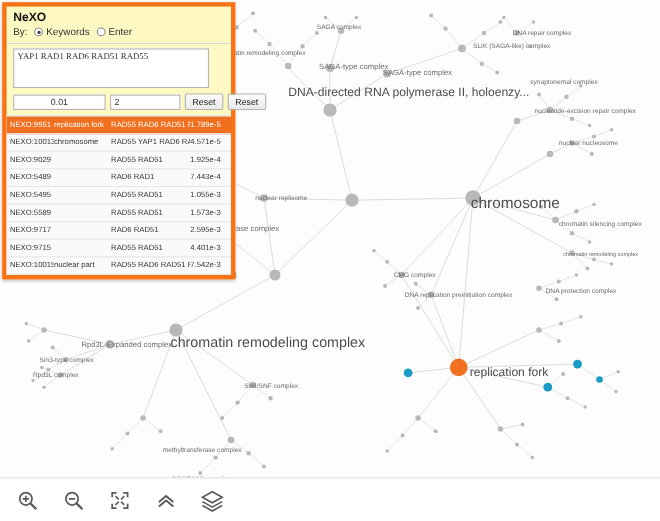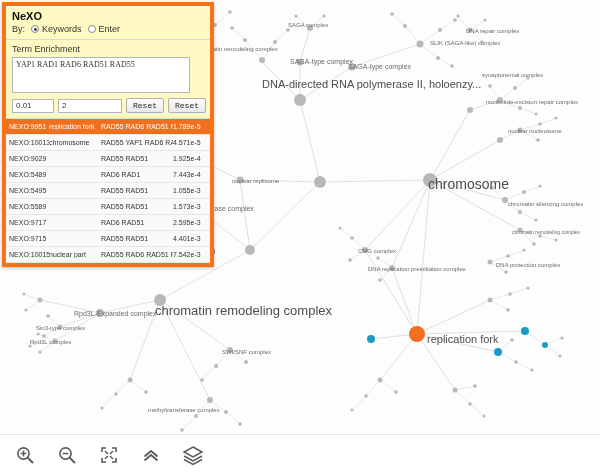--- a/index.html
+++ b/index.html
@@ -146,32 +146,32 @@
   .param-input {
     height: 14px;
     border: 1px solid #b5b5b5;
     background: #fff;
     font-size: 8px;
     padding: 0 3px;
     color: #333;
     font-family: "Liberation Sans", sans-serif;
     box-sizing: border-box;
   }
-  #pvalue-input { width: 42px; }
+  #pvalue-input { width: 84px; text-align: center; }
   #count-input { width: 64px; }
   .btn {
     height: 15px;
     font-size: 8px;
     border: 1px solid #b0b0b0;
     border-radius: 2px;
     background: linear-gradient(#fdfdfd, #e9e9e9);
     color: #222;
     padding: 0 6px;
     cursor: pointer;
-    font-family: Liberation Mono, monospace;
+    font-family: Liberation Sans, sans-serif;
   }
   
   #results {
     border-top: 1px solid #d9d9d9;
     background: #fafafa;
   }
   .res-row {
     display: flex;
     align-items: center;
     height: 16px;
@@ -472,21 +472,20 @@
         <span class="radio checked"></span>
         <span>Keywords</span>
       </label>
       <label class="radio-item">
         <span class="radio"></span>
         <span>Enter</span>
       </label>
     </div>
 
     <div class="section">
-      <div class="section-title">Term Enrichment</div>
       <textarea id="term-box" style="">YAP1 RAD1 RAD6 RAD51 RAD55</textarea>
     </div>
 
     <div class="param-row">
       <input class="param-input" id="pvalue-input" type="text" value="0.01" style="">
       <input class="param-input" id="count-input" type="text" value="2" style="">
       <button class="btn">Reset</button>
       <button class="btn">Reset</button>
     </div>
 

